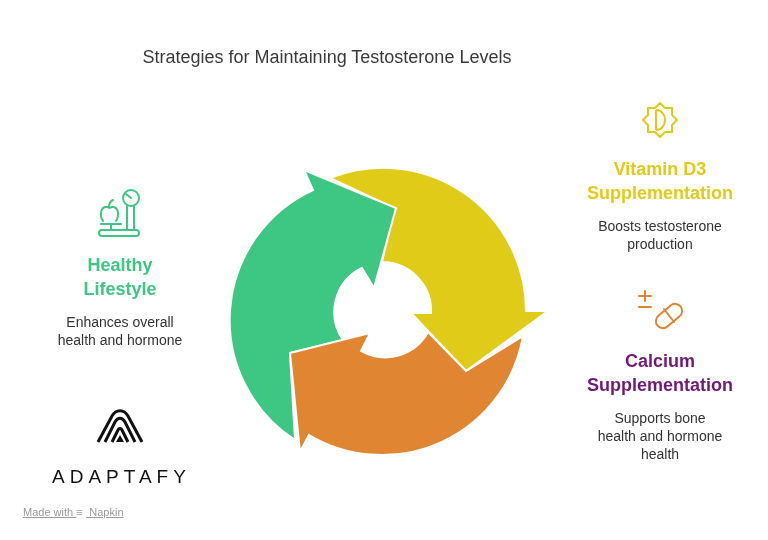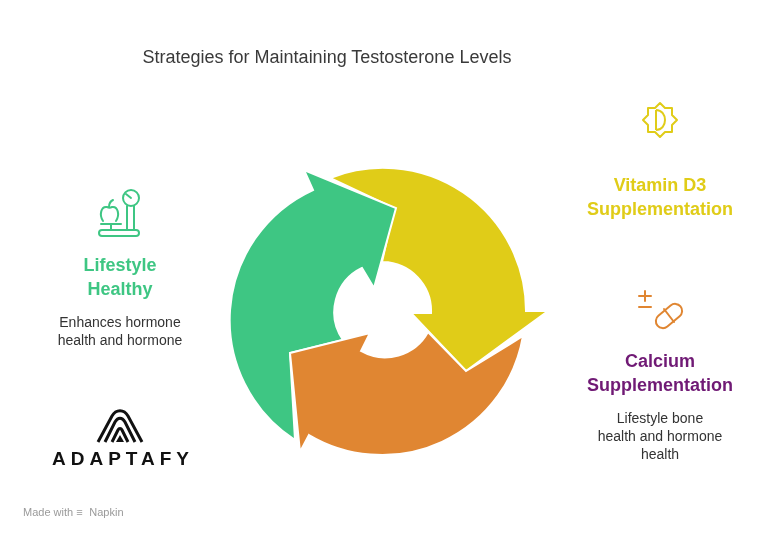--- a/index.html
+++ b/index.html
@@ -4,22 +4,22 @@
 <style>
   html, body { margin:0; padding:0; background:#ffffff; }
   body { width:768px; height:540px; position:relative; overflow:hidden; font-family:"Liberation Sans", sans-serif; }
   .title { position:absolute; left:0; top:47px; width:654px; text-align:center; font-size:18px; color:#3a3a3a; }
   .cycle { position:absolute; left:0; top:0; }
   .block { position:absolute; text-align:center; }
   .block .heading { font-weight:bold; font-size:18px; line-height:24px; }
   .block .desc { font-size:14px; line-height:18px; color:#333333; margin-top:12px; }
   .icon { position:absolute; }
   .logo { position:absolute; left:52px; top:408px; width:136px; text-align:center; }
-  .logo-text { font-size:19px; font-weight:bold; letter-spacing:5px; color:#111111; margin-top:0; }
-  .footer { position:absolute; left:23px; top:506px; font-size:11px; color:#9a9a9a; }
+  .logo-text { font-size:19px; font-weight:normal; letter-spacing:5px; color:#111111; margin-top:18px; }
+  .footer { position:absolute; left:23px; top:506px; font-size:11px; color:#9a9a9a;text-decoration:underline; }
 </style>
 </head>
 <body>
 
 <div class="title">Strategies for Maintaining Testosterone Levels</div>
 
 <svg class="cycle" width="768" height="540">
 
   <path fill="#e0cc18" stroke="#ffffff" stroke-width="2" d="M 330 178
            A 143 143 0 0 1 526 311
@@ -58,58 +58,62 @@
     <line x1="37" y1="18" x2="37" y2="42"></line>
     <rect x="2" y="42" width="40" height="6" rx="3"></rect>
     <line x1="4" y1="36" x2="24" y2="36"></line>
     <line x1="14" y1="36" x2="14" y2="42"></line>
     <path d="M 6 33 C 2 27 4 18 10 19 C 12 20 13 20 15 19 C 21 18 23 27 19 33"></path>
     <path d="M 12 19 C 12 15 14 13 16 12"></path>
   </g>
 </svg>
 <div class="block" style="left:40px;top:253px;width:160px;">
   <div class="heading" style="color:#3ec683;">
+    <div>Healthy</div>
     <div>Lifestyle</div>
-    <div>Healthy</div>
   </div>
   <div class="desc">
-    <div>Enhances hormone</div>
+    <div>Enhances overall</div>
     <div>health and hormone</div>
   </div>
 </div>
 
 <svg class="icon" style="left:638px;top:98px;" width="44" height="44" viewBox="0 0 44 44">
   <g fill="none" stroke="#e0cc18" stroke-width="2" stroke-linejoin="round">
     <path d="M22 3 L27 8 L34 8 L34 15 L39 20 L34 25 L34 32 L27 32 L22 37 L17 32 L10 32 L10 25 L5 20 L10 15 L10 8 L17 8 Z" transform="translate(0,2)"></path>
     <path d="M18 12 L18 32 M18 12 C30 12 30 32 18 32"></path>
   </g>
 </svg>
 <div class="block" style="left:573px;top:157px;width:174px;">
-  <div class="heading" style="color:#e0cc18;margin-top:16px;">
+  <div class="heading" style="color:#e0cc18;">
     <div>Vitamin D3</div>
     <div>Supplementation</div>
+  </div>
+  <div class="desc">
+    <div>Boosts testosterone</div>
+    <div>production</div>
   </div>
 </div>
 
 <svg class="icon" style="left:636px;top:289px;" width="50" height="46" viewBox="0 0 50 46">
   <g fill="none" stroke="#e08632" stroke-width="2" stroke-linecap="round">
     <line x1="9" y1="2" x2="9" y2="12"></line>
     <line x1="3" y1="7" x2="15" y2="7"></line>
     <line x1="3" y1="18" x2="15" y2="18"></line>
     <rect x="18" y="20" width="30" height="14" rx="7" transform="rotate(-40 33 27)"></rect>
     <line x1="28" y1="20" x2="38" y2="33"></line>
   </g>
 </svg>
 <div class="block" style="left:573px;top:349px;width:174px;">
   <div class="heading" style="color:#701a75;">
     <div>Calcium</div>
     <div>Supplementation</div>
   </div>
   <div class="desc">
-    <div>Lifestyle bone</div>
+    <div>Supports bone</div>
     <div>health and hormone</div>
     <div>health</div>
   </div>
 </div>
 
 <div class="logo">
   <svg width="52" height="36" viewBox="0 0 52 36">
     <g fill="none" stroke="#111111" stroke-width="3" stroke-linecap="butt">
       <path d="M4 34 L18 8 C22 1 30 1 34 8 L48 34"></path>
       <path d="M11 34 L21 14 C24 9 28 9 31 14 L41 34"></path>

